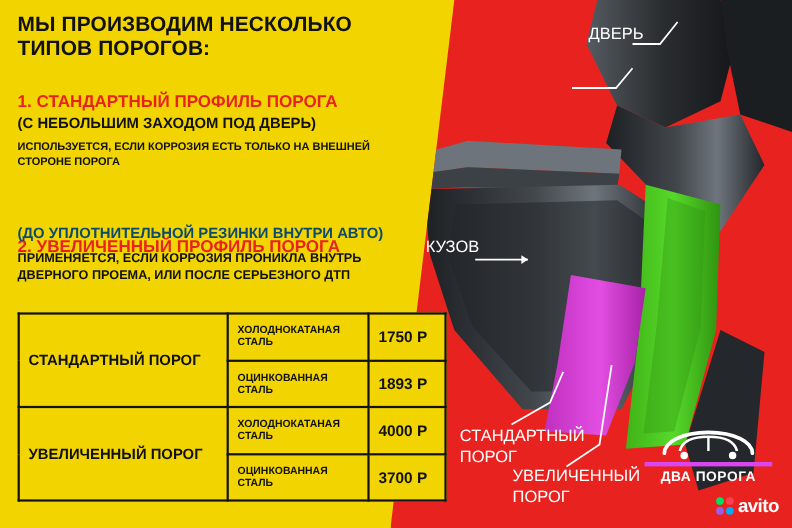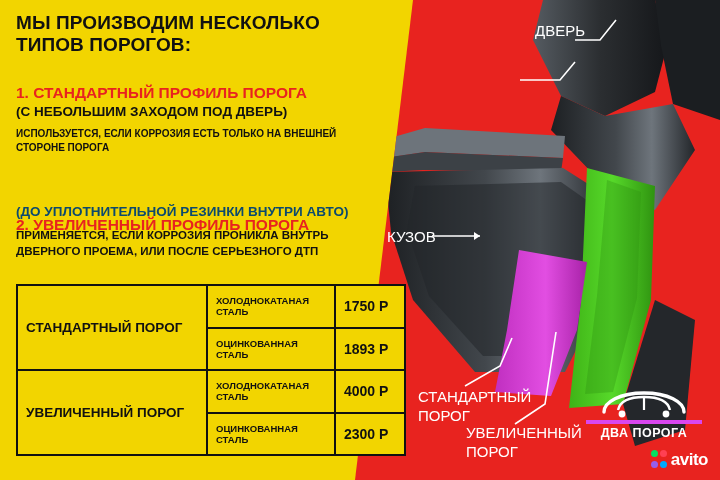--- a/index.html
+++ b/index.html
@@ -80,41 +80,41 @@
   .cell-price{ width: 70px;  font-size: 14px; text-align: left; padding-left: 10px; border-radius: 10px; }
 
   
   .callout {
     position: absolute;
     font-size: 15px; font-weight: normal; color: #fff;
     text-transform: uppercase; line-height: 1.25;
   }
   .lbl-dver   { left: 535px; top: 22px; }
   .lbl-rubber { left: 428px; top: 62px; width: 120px; }
-  .lbl-kuzov  { left: 387px; top: 228px; text-align: right; }
+  .lbl-kuzov  { left: 387px; top: 216px; text-align: right; }
   .lbl-std    { left: 418px; top: 388px; width: 110px; }
   .lbl-inc    { left: 466px; top: 424px; width: 110px; }
 
   svg.lines { position: absolute; left: 0; top: 0; width: 720px; height: 480px; pointer-events: none; }
 
   
   .logo {
     position: absolute; right: 18px; bottom: 40px;
     width: 116px; text-align: center;
   }
   .logo .car { display:block; margin: 0 auto 2px; }
   .logo .name {
     font-size: 12.5px; font-weight: bold; color: #fff;
     letter-spacing: .5px; text-transform: uppercase;
     border-top: 4px solid #d946ef; padding-top: 2px;
   }
   
   .avito {
     position: absolute; right: 12px; bottom: 10px;
-    display: flex; gap: 4px;
+    display: flex; align-items: center; gap: 4px;
   }
   .avito .dots { display: grid; grid-template-columns: 7px 7px; grid-gap: 2px; }
   .avito .dots i { display:block; width: 7px; height: 7px; border-radius: 50%; }
   .avito .txt { font-size: 17px; font-weight: bold; color: #fff; letter-spacing: -.5px; }
 </style>
 </head>
 <body>
 
 <div id="root">
 
@@ -194,21 +194,21 @@
         <td class="cell-mat">Оцинкованная сталь</td>
         <td class="cell-price">1893 Р</td>
       </tr>
       <tr>
         <td class="cell-name" rowspan="2">Увеличенный порог</td>
         <td class="cell-mat">Холоднокатаная сталь</td>
         <td class="cell-price">4000 Р</td>
       </tr>
       <tr>
         <td class="cell-mat">Оцинкованная сталь</td>
-        <td class="cell-price">2300 Р</td>
+        <td class="cell-price">3700 Р</td>
       </tr>
     </tbody>
   </table>
 
   <div class="callout lbl-dver">Дверь</div>
   <div class="callout lbl-kuzov">Кузов</div>
   <div class="callout lbl-std">Стандартный порог</div>
   <div class="callout lbl-inc">Увеличенный порог</div>
 
   <div class="logo">

